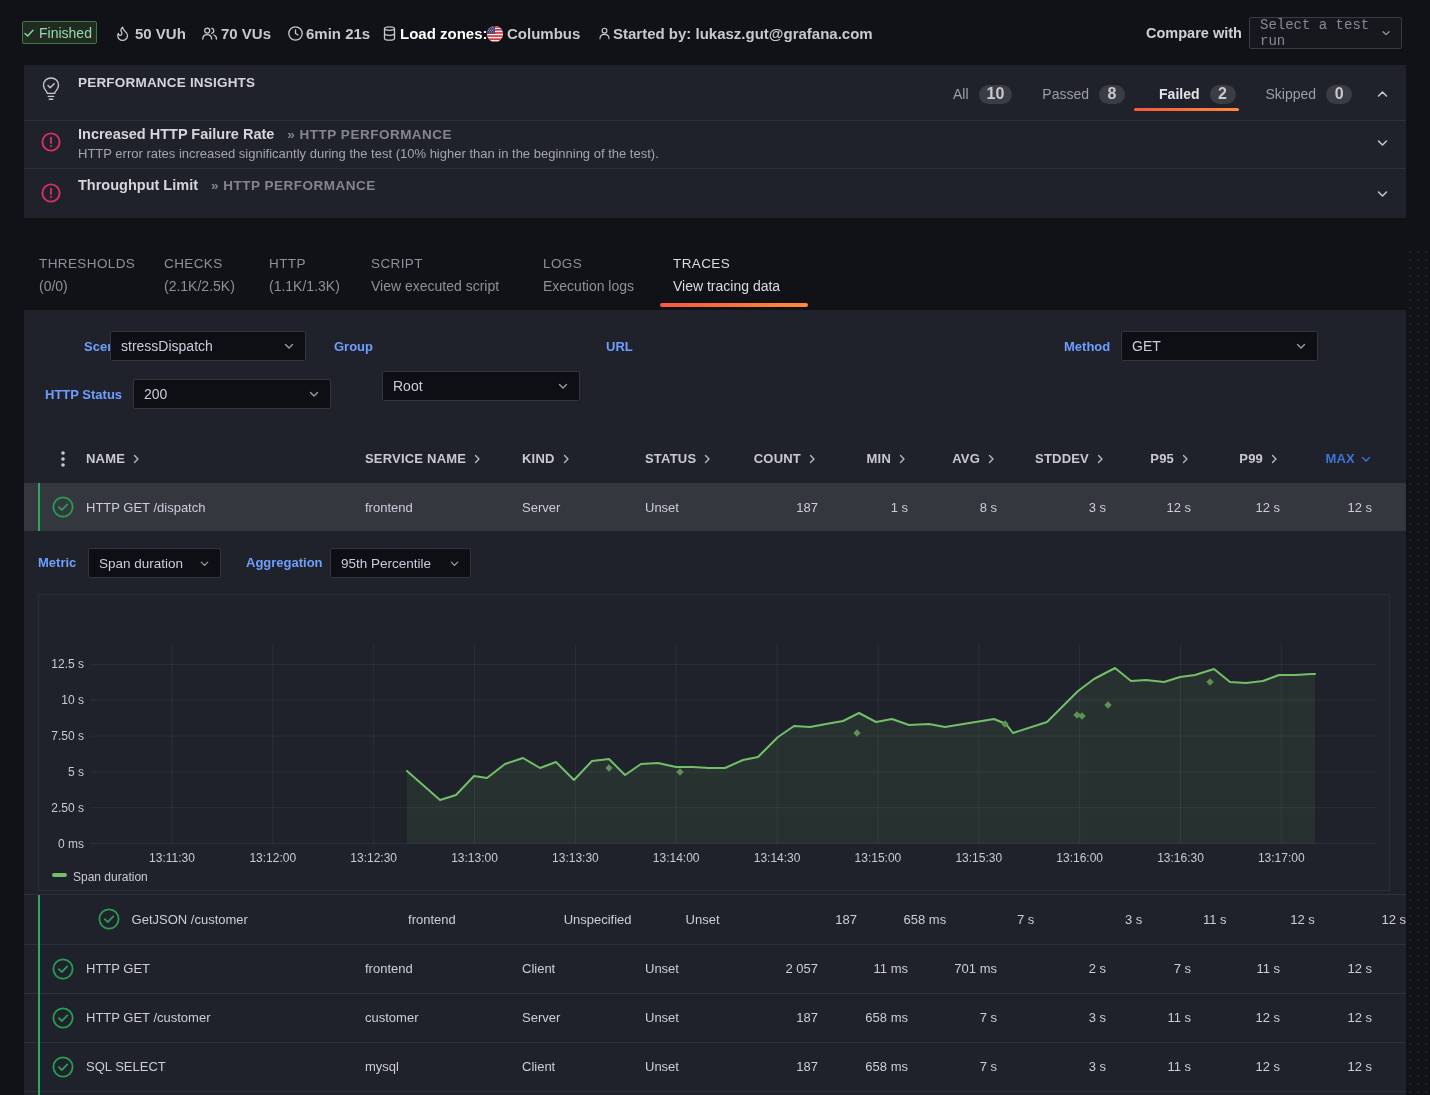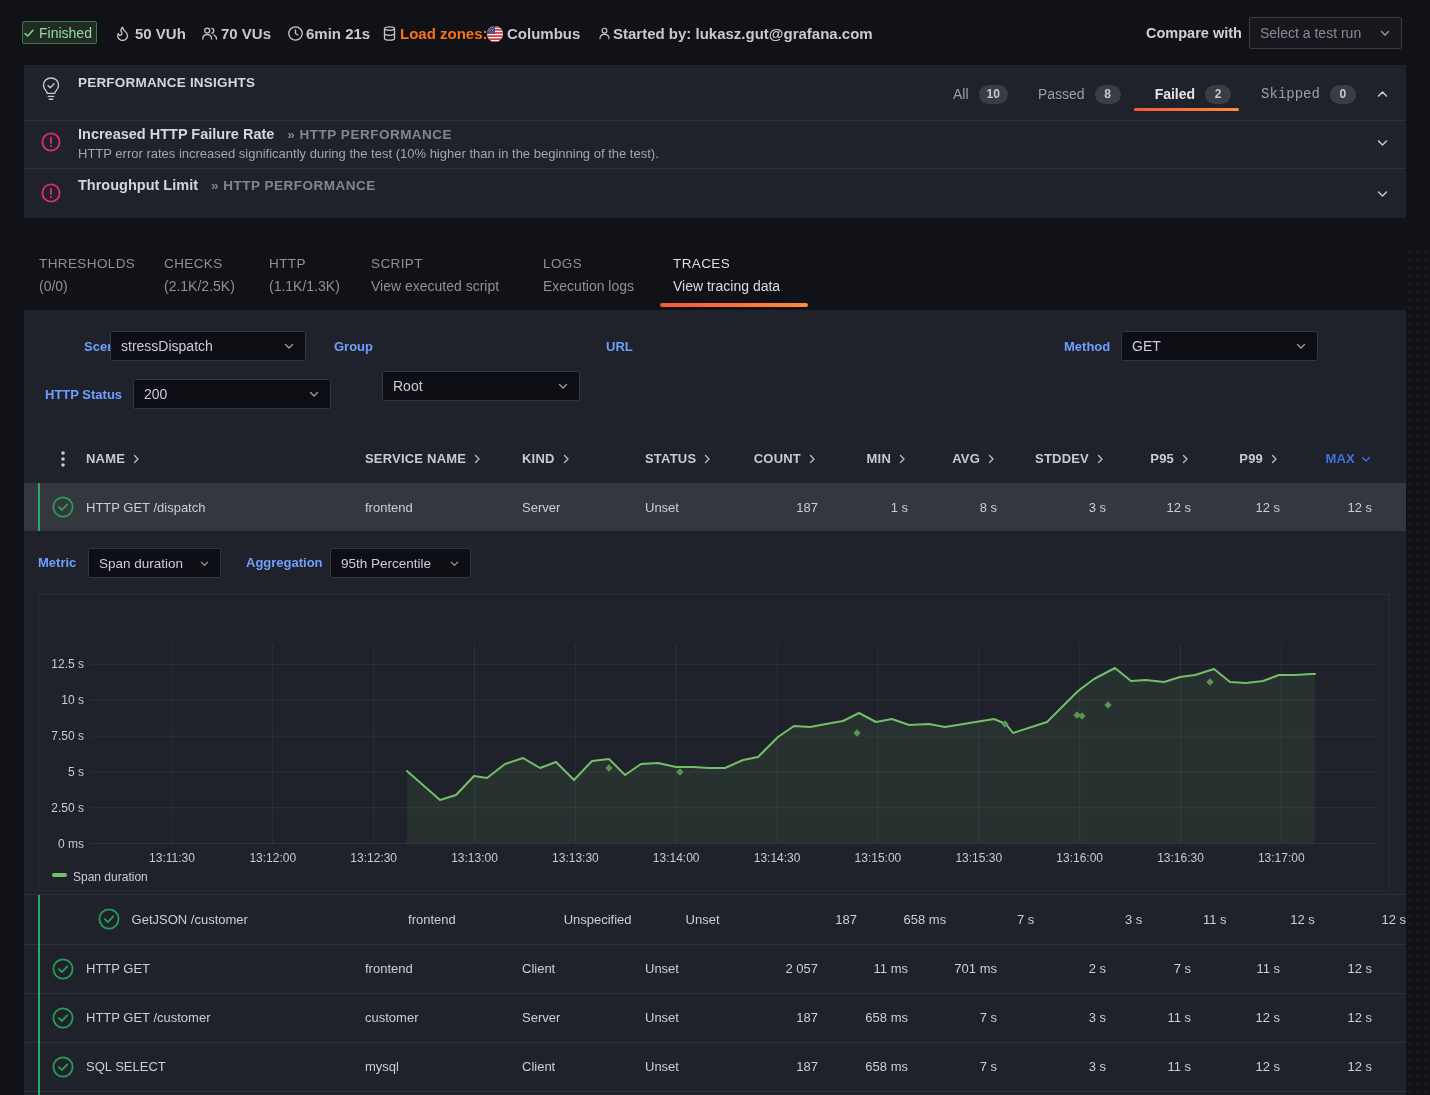--- a/index.html
+++ b/index.html
@@ -3,21 +3,21 @@
 <meta charset="utf-8">
 <style>
 * { margin:0; padding:0; box-sizing:border-box; }
 html,body { width:1430px; height:1095px; background:#111217; overflow:hidden;
   font-family:"Liberation Sans", sans-serif; }
 .abs { position:absolute; }
 #page { position:relative; width:1430px; height:1095px; background:#111217; }
 .row-flex { display:flex; align-items:center; }
 .pill { display:inline-flex; align-items:center; justify-content:center;
   min-width:26px; height:19px; padding:0 8px; border-radius:10px;
-  background:#3b3d45; color:#c8c9d0; font-size:12px; font-weight:bold; }
+  background:#3b3d45; color:#c8c9d0; font-size:16px; font-weight:bold; }
 .sel { background:#0e0f14; border:1px solid #33343c; border-radius:2px;
   color:#ccccdc; font-size:14px; display:flex; align-items:center;
   padding:0 10px; position:absolute; height:30px; }
 .sel .chev { margin-left:auto; }
 .cell { overflow:hidden; white-space:nowrap; }
 svg { display:block; }
 .trow { position:absolute; left:0; width:1382px; height:49px; display:flex;
   align-items:center; font-size:13px; color:#ccccdc; }
 .c0 { width:62px; display:flex; justify-content:center; padding-left:16px; }
 .c1{width:279px}.c2{width:157px}.c3{width:123px}.c4{width:75px}
@@ -61,21 +61,21 @@
     <circle cx="8.5" cy="8.5" r="6.7" fill="none" stroke="#c8c9ce" stroke-width="1.3"></circle>
     <path d="M8.5 4.8 L8.5 8.5 L11 10" fill="none" stroke="#c8c9ce" stroke-width="1.3" stroke-linecap="round" stroke-linejoin="round"></path>
   </svg>
   <div class="abs" style="left:306px;top:25px;font-size:15px;font-weight:bold;color:#c8c9ce;">6min 21s</div>
 
   <svg class="abs" style="left:381px;top:25px;" width="17" height="17" viewBox="0 0 17 17">
     <path d="M3.5 3.6 C3.5 2.6 5.7 1.8 8.5 1.8 C11.3 1.8 13.5 2.6 13.5 3.6 L13.5 13.4 C13.5 14.4 11.3 15.2 8.5 15.2 C5.7 15.2 3.5 14.4 3.5 13.4 Z" fill="none" stroke="#c8c9ce" stroke-width="1.3"></path>
     <path d="M3.5 3.6 C3.5 4.6 5.7 5.4 8.5 5.4 C11.3 5.4 13.5 4.6 13.5 3.6" fill="none" stroke="#c8c9ce" stroke-width="1.3"></path>
     <path d="M3.5 8.5 C3.5 9.5 5.7 10.3 8.5 10.3 C11.3 10.3 13.5 9.5 13.5 8.5" fill="none" stroke="#c8c9ce" stroke-width="1.3"></path>
   </svg>
-  <div class="abs" style="left:400px;top:25px;font-size:15px;font-weight:bold;color:#f97316;">Load zones:</div>
+  <div class="abs" style="left:400px;top:25px;font-size:15px;font-weight:bold;color:#ffffff;">Load zones:</div>
 
   <svg class="abs" style="left:487px;top:25.5px;" width="16" height="16" viewBox="0 0 18 18">
     <defs>
           <clipPath id="fc">
             <circle cx="9" cy="9" r="9"></circle>
           </clipPath>
         </defs>
     <g clip-path="url(#fc)">
       <rect x="0" y="0" width="18" height="18" fill="#f0f0f0"></rect>
       <rect x="0" y="0" width="18" height="2" fill="#d22d32"></rect>
@@ -103,21 +103,21 @@
   </svg>
   <div class="abs" style="left:507px;top:25px;font-size:15px;font-weight:bold;color:#c8c9ce;">Columbus</div>
 
   <svg class="abs" style="left:597px;top:26px;" width="15" height="15" viewBox="0 0 17 17">
     <circle cx="8.5" cy="5.3" r="2.7" fill="none" stroke="#c8c9ce" stroke-width="1.3"></circle>
     <path d="M3.4 14.4 C3.4 11.4 5.6 9.5 8.5 9.5 C11.4 9.5 13.6 11.4 13.6 14.4" fill="none" stroke="#c8c9ce" stroke-width="1.3" stroke-linecap="round"></path>
   </svg>
   <div class="abs" style="left:613px;top:25px;font-size:15px;font-weight:bold;color:#c8c9ce;">Started by: lukasz.gut@grafana.com</div>
 
   <div class="abs" style="left:1146px;top:25px;font-size:14.5px;font-weight:bold;color:#d0d1d6;">Compare with</div>
-  <div class="abs row-flex" style="left:1249px;top:17px;width:153px;height:32px;border:1px solid #3a3b43;border-radius:2px;background:#17181e;padding:0 10px;">
+  <div class="abs row-flex" style="left:1249px;top:17px;width:153px;height:32px;border:1px solid #3a3b43;border-radius:2px;background:#17181e;padding:0 10px;font-family:Liberation Mono, monospace;">
     <span style="font-size:14px;color:rgba(204,204,220,0.62);">Select a test run</span>
     <svg width="12" height="12" viewBox="0 0 12 12" style="margin-left:auto;">
           <path d="M2.5 4.5 L6 8 L9.5 4.5" stroke="#9b9ca3" stroke-width="1.4" fill="none" stroke-linecap="round" stroke-linejoin="round"></path>
         </svg>
   </div>
 </div>
 
 <div id="insights" class="abs" style="left:24px;top:65px;width:1382px;height:153px;background:#1f222a;">
 
   <svg class="abs" style="left:15px;top:10px;" width="24" height="30" viewBox="0 0 24 30">
@@ -128,21 +128,21 @@
   </svg>
   <div class="abs" style="left:54px;top:10px;font-size:13.5px;font-weight:bold;color:#d5d6db;letter-spacing:0.2px;">PERFORMANCE INSIGHTS</div>
 
   <div class="abs row-flex" style="left:929px;top:14px;height:30px;">
     <span style="font-size:14px;color:#9d9ea5;">All</span>
         <span class="pill" style="margin-left:10px;">10</span>
     <span style="font-size:14px;color:#9d9ea5;margin-left:30px;">Passed</span>
         <span class="pill" style="margin-left:10px;">8</span>
     <span style="font-size:14px;color:#e3e4e8;font-weight:bold;margin-left:34px;">Failed</span>
         <span class="pill" style="margin-left:10px;">2</span>
-    <span style="font-size:14px;color:#9d9ea5;margin-left:30px;font-family:Liberation Mono, monospace;">Skipped</span>
+    <span style="font-size:14px;color:#9d9ea5;margin-left:30px;">Skipped</span>
         <span class="pill" style="margin-left:10px;">0</span>
   </div>
   <div class="abs" style="left:1110px;top:42.5px;width:105px;height:3.5px;border-radius:2px;background:linear-gradient(90deg,#f5593b,#ff8a3c);"></div>
   <svg class="abs" style="left:1352px;top:23px;" width="13" height="13" viewBox="0 0 13 13">
         <path d="M2.5 8 L6.5 4 L10.5 8" stroke="#c8c9ce" stroke-width="1.5" fill="none" stroke-linecap="round" stroke-linejoin="round"></path>
       </svg>
 
   <div class="abs" style="left:0;top:55px;width:1382px;height:1px;background:rgba(204,204,220,0.09);"></div>
   <svg class="abs" style="left:17px;top:67px;" width="20" height="20" viewBox="0 0 20 20">
     <circle cx="10" cy="10" r="8.6" fill="none" stroke="#db2f63" stroke-width="1.9"></circle>

